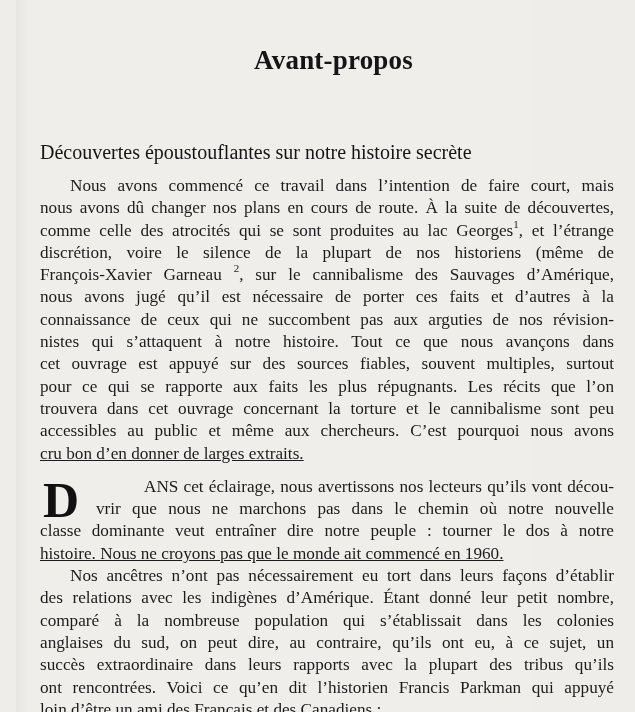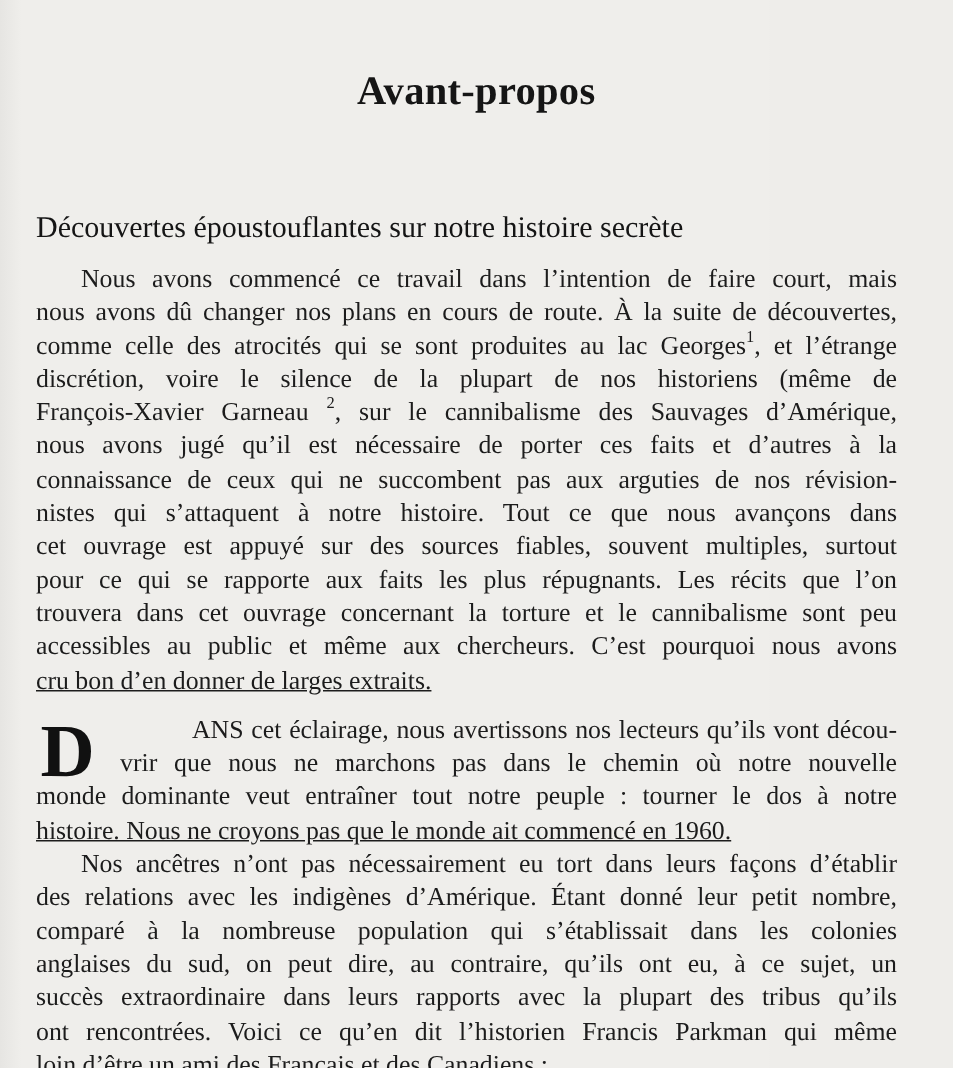--- a/index.html
+++ b/index.html
@@ -4,21 +4,21 @@
   <style>
     html, body { margin: 0; padding: 0; }
     body {
       width: 635px; height: 712px; overflow: hidden;
       background: #eeedea;
       font-family: "Liberation Serif", "DejaVu Serif", serif;
       color: #1c1c1c;
       position: relative;
     }
     .page {
-      position: absolute; left: 0; top: 0; width: 513px; height: 712px;
+      position: absolute; left: 16px; top: 0; width: 513px; height: 712px;
       background: linear-gradient(90deg, #e6e5e2 0px, #efeeeb 14px, #efeeeb 600px, #ecebe8 635px);
     }
     .title {
       position: absolute; left: 0; width: 635px; top: 45px;
       text-align: center;
       font-weight: bold; font-size: 27px; letter-spacing: 0.2px;
       color: #151515;
     }
     .subtitle {
       position: absolute; left: 24px; top: 141px;
@@ -72,28 +72,28 @@
       <span class="line">accessibles au public et même aux chercheurs.  C’est pourquoi nous avons</span>
       <span class="line last">cru bon d’en donner de larges extraits.</span>
     </div>
 
     <div class="gap"></div>
 
     <div class="dropcap-wrap">
       <span class="dropcap">D</span>
       <span class="line dc"><span class="sc">ANS</span><span> cet éclairage, nous avertissons nos lecteurs qu’ils vont décou-</span></span>
       <span class="line dc">vrir que nous ne marchons pas dans le chemin où notre nouvelle</span>
-      <span class="line">monde dominante veut entraîner tout notre peuple  :  tourner le dos à notre</span>
+      <span class="line">classe dominante veut entraîner dire notre peuple  :  tourner le dos à notre</span>
       <span class="line last">histoire.  Nous ne croyons pas que le monde ait commencé en 1960.</span>
     </div>
 
     <div>
       <span class="line indent">Nos ancêtres n’ont pas nécessairement eu tort dans leurs façons d’établir</span>
       <span class="line">des relations avec les indigènes d’Amérique.  Étant donné leur petit nombre,</span>
       <span class="line">comparé à la nombreuse population qui s’établissait dans les colonies</span>
       <span class="line">anglaises du sud, on peut dire, au contraire,  qu’ils ont eu, à ce sujet, un</span>
       <span class="line">succès extraordinaire dans leurs rapports avec la plupart des tribus qu’ils</span>
-      <span class="line">ont rencontrées. Voici ce qu’en dit l’historien Francis Parkman qui même</span>
+      <span class="line">ont rencontrées. Voici ce qu’en dit l’historien Francis Parkman qui appuyé</span>
       <span class="line last">loin d’être un ami des Français et des Canadiens :</span>
     </div>
 
   </div>
 </div>
 
 </body></html>

